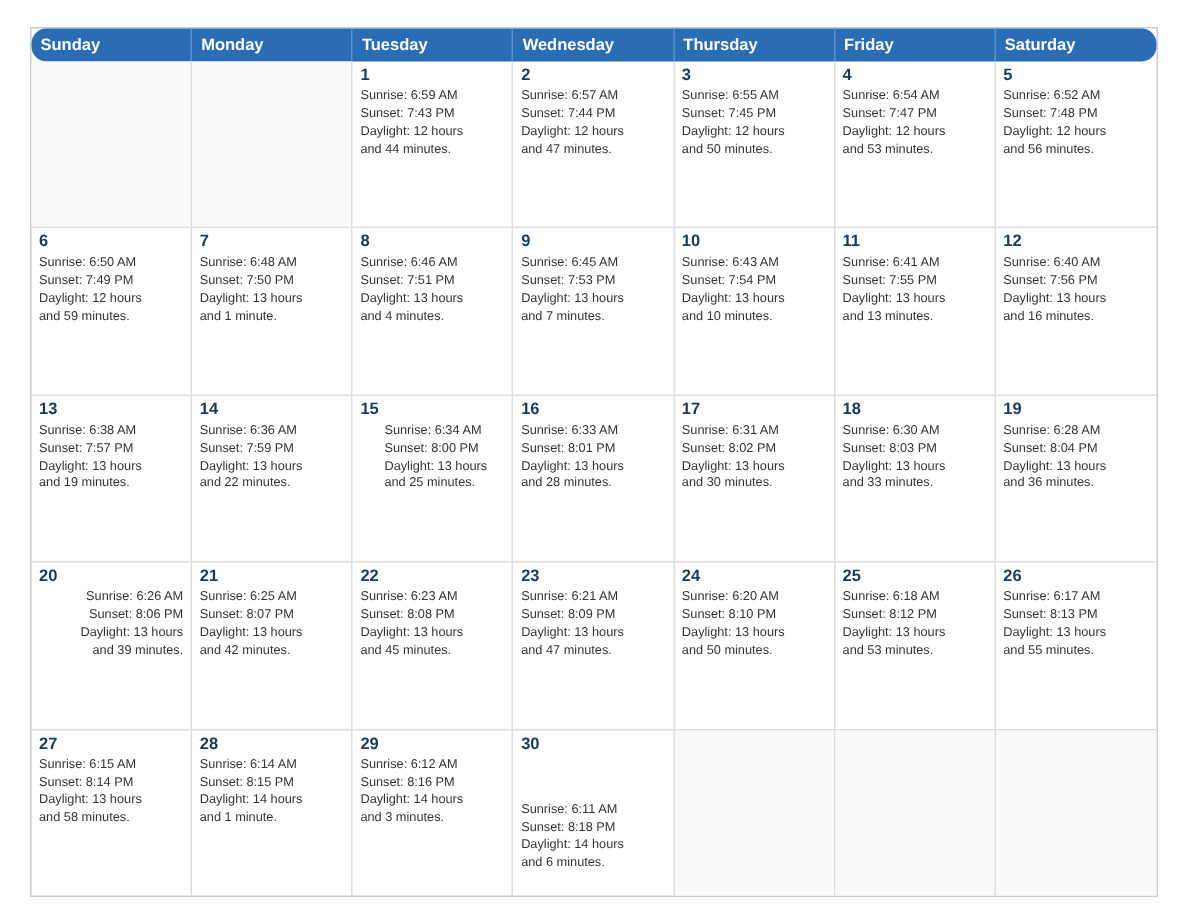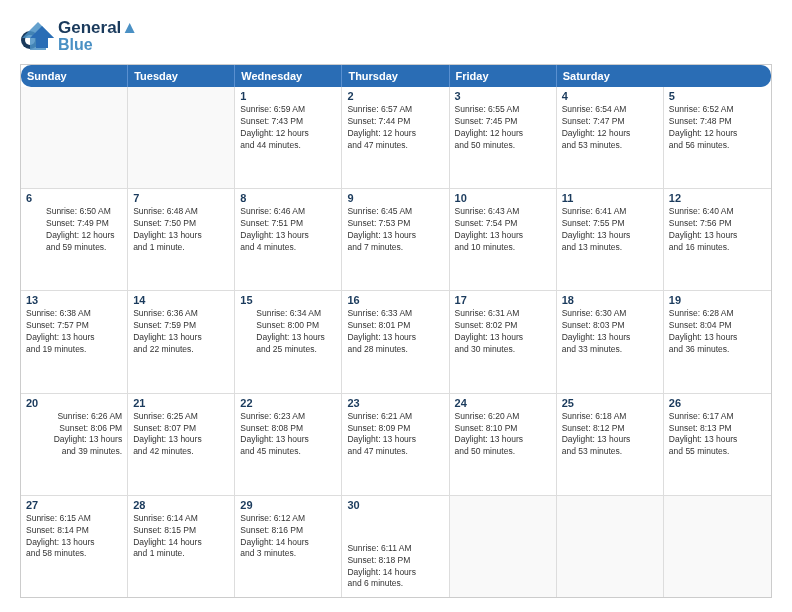--- a/index.html
+++ b/index.html
@@ -94,50 +94,25 @@
     .day-info {
       font-size: 8.5px;
       color: #333;
       line-height: 1.4;
     }
   </style>
 </head>
 <body>
 
 <div class="page">
-  <div class="header">
-    <div class="logo-container">
-      <div style="display:flex;flex-direction:column;align-items:flex-start;">
-        <div style="display:flex;align-items:center;gap:2px;">
-          <div style="width:36px;height:36px;position:relative;">
-            <svg width="36" height="36" viewBox="0 0 36 36">
-              <circle cx="10" cy="22" r="9" fill="#1a3a5c"></circle>
-              <circle cx="10" cy="22" r="5" fill="white"></circle>
-              <polygon points="18,4 34,20 26,20 26,32 10,32 10,20 2,20" fill="#4a90c4" opacity="0.85"></polygon>
-              <polygon points="22,8 34,20 28,20 28,30 16,30 16,20 10,20" fill="#2a6db5"></polygon>
-            </svg>
-          </div>
-          <div>
-            <div style="font-size:17px;font-weight:bold;color:#1a3a5c;line-height:1.1;">
-              General<span style="color:#4a90c4;">▲</span>
-            </div>
-            <div style="font-size:16px;font-weight:bold;color:#4a90c4;line-height:1;">Blue</div>
-          </div>
-        </div>
-      </div>
-    </div>
-    <div class="title-block">
-      <div class="month-title"></div>
-      <div class="subtitle"></div>
-    </div>
-  </div>
 
   <div class="calendar">
     <div class="cal-header-row">
     <div class="cal-header-cell">Sunday</div>
+        <div class="cal-header-cell">Monday</div>
         <div class="cal-header-cell">Tuesday</div>
         <div class="cal-header-cell">Wednesday</div>
         <div class="cal-header-cell">Thursday</div>
         <div class="cal-header-cell">Friday</div>
         <div class="cal-header-cell">Saturday</div>
       </div>
     <div class="cal-body">
     <div class="cal-row">
           <div class="cal-cell empty"></div>
           <div class="cal-cell empty"></div>
@@ -173,21 +148,21 @@
             <div class="day-num">5</div>
             <div class="day-info" style="white-space: pre-line;">Sunrise: 6:52 AM
 Sunset: 7:48 PM
 Daylight: 12 hours
 and 56 minutes.</div>
           </div>
         </div>
         <div class="cal-row">
           <div class="cal-cell">
             <div class="day-num">6</div>
-            <div class="day-info" style="white-space: pre-line; margin-left: 20px;">Sunrise: 6:50 AM
+            <div class="day-info" style="white-space: pre-line;">Sunrise: 6:50 AM
 Sunset: 7:49 PM
 Daylight: 12 hours
 and 59 minutes.</div>
           </div>
           <div class="cal-cell">
             <div class="day-num">7</div>
             <div class="day-info" style="white-space: pre-line;">Sunrise: 6:48 AM
 Sunset: 7:50 PM
 Daylight: 13 hours
 and 1 minute.</div>

